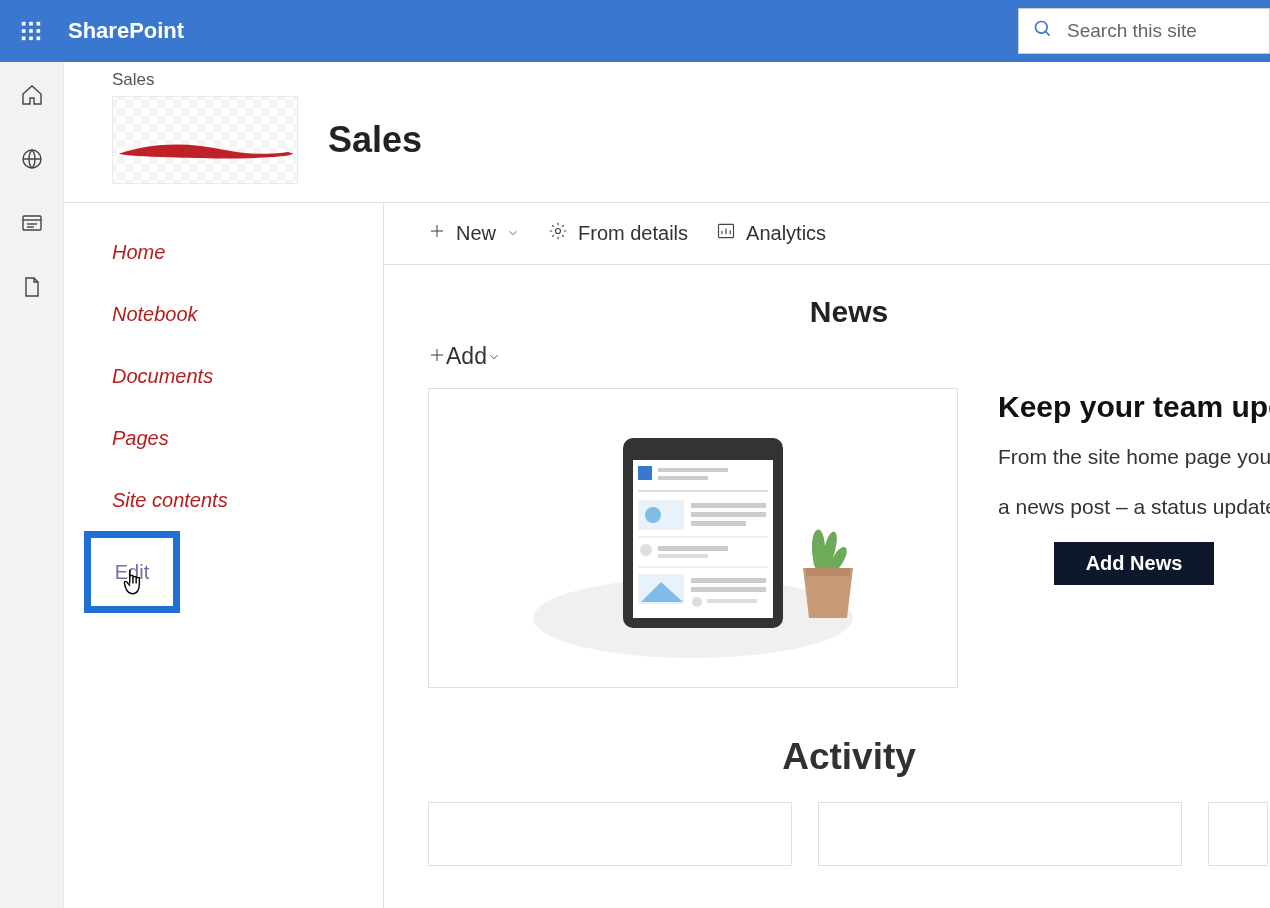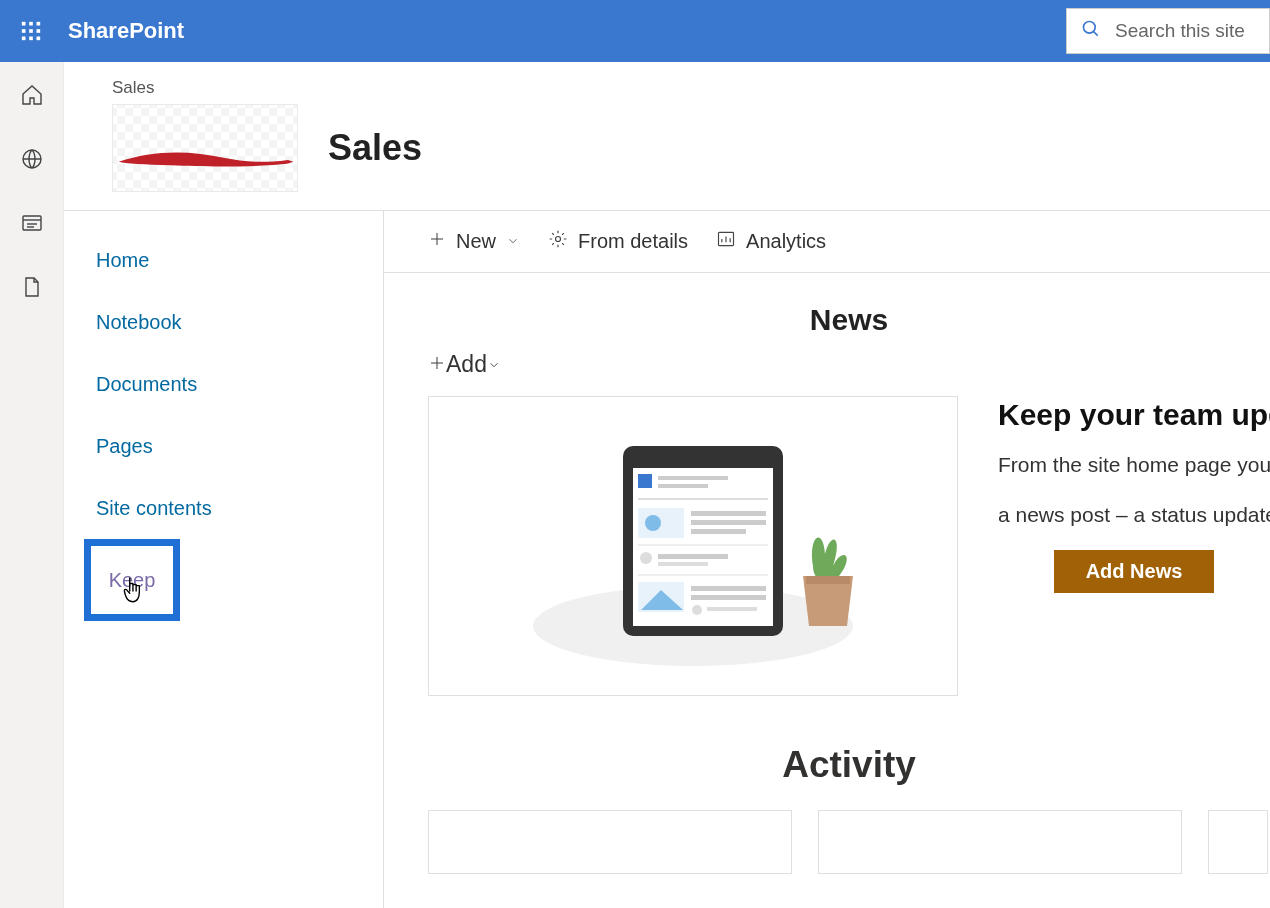--- a/index.html
+++ b/index.html
@@ -30,21 +30,21 @@
     font-size: 22px;
     font-weight: 600;
     margin-left: 6px;
     cursor: pointer;
   }
   .search-box {
     position: absolute;
     right: 0;
     top: 8px;
     height: 46px;
-    width: 204px;
+    width: 252px;
     background: #fff;
     border: 1px solid #ccc;
     display: flex;
     align-items: center;
     padding-left: 14px;
   }
   .search-box svg { width: 20px; height: 20px; stroke: #3a78cf; }
   .search-box input {
     border: none;
     outline: none;
@@ -81,21 +81,21 @@
 
   .content-area {
     flex: 1;
     display: flex;
     flex-direction: column;
     overflow: hidden;
   }
 
   
   .site-header {
-    padding: 16px 0 18px 48px;
+    padding: 8px 0 18px 48px;
     display: flex;
     flex-direction: column;
   }
   .breadcrumb {
     font-size: 17px;
     color: #555;
     margin-bottom: 6px;
   }
   .site-title-row {
     display: flex;
@@ -124,24 +124,25 @@
   }
   .left-nav {
     width: 320px;
     border-right: 1px solid #e1dfdd;
     padding-top: 18px;
   }
   .nav-item {
     height: 62px;
     display: flex;
     align-items: center;
-    padding-left: 32px;
+    padding-left: 48px;
     font-size: 20px;
-    color: #0369a1;
-    cursor: pointer;
+    color: #b91c1c;
+    cursor: pointer;
+    font-style: italic;
   }
   .edit-wrap {
     margin: 0 0 0 20px;
     width: 96px; height: 82px;
     border: 7px solid #206fd4;
     display:flex; align-items:center; justify-content:center;
     position: relative;
   }
   .edit-link {
     font-size: 20px;
@@ -221,21 +222,21 @@
   .news-desc {
     font-size: 21px;
     color: #333;
     line-height: 1.45;
     margin-bottom: 20px;
     white-space: nowrap;
     overflow: hidden;
   }
   .add-news-btn {
     display:inline-block;
-    background:#a16207;
+    background:#0f172a;
     color:#fff;
     font-size:20px;
     font-weight:600;
     padding: 10px 32px;
     cursor:pointer;
   }
   .activity-title {
     font-size: 37px;
     font-weight: 700;
     margin-top: 48px;
@@ -328,21 +329,21 @@
 
     <div class="lower">
 
       <div class="left-nav">
         <div class="nav-item">Home</div>
         <div class="nav-item">Notebook</div>
         <div class="nav-item">Documents</div>
         <div class="nav-item">Pages</div>
         <div class="nav-item">Site contents</div>
         <div class="edit-wrap">
-          <span class="edit-link">Keep</span>
+          <span class="edit-link">Edit</span>
           <span class="cursor-hand">
             <svg viewBox="0 0 24 28">
                 <path d="M8 2 V14 M8 7 H11 V14 M11 8 H14 V14 M14 9 H17 V15 C17 20 15 24 11 24 C7 24 5 21 4 18 L3 14 C3 12 5 12 6 14 L8 16" fill="#fff" stroke="#000" stroke-width="1.3" stroke-linejoin="round" stroke-linecap="round"></path>
               </svg>
           </span>
         </div>
       </div>
 
       <div class="main">
         <div class="command-bar">

